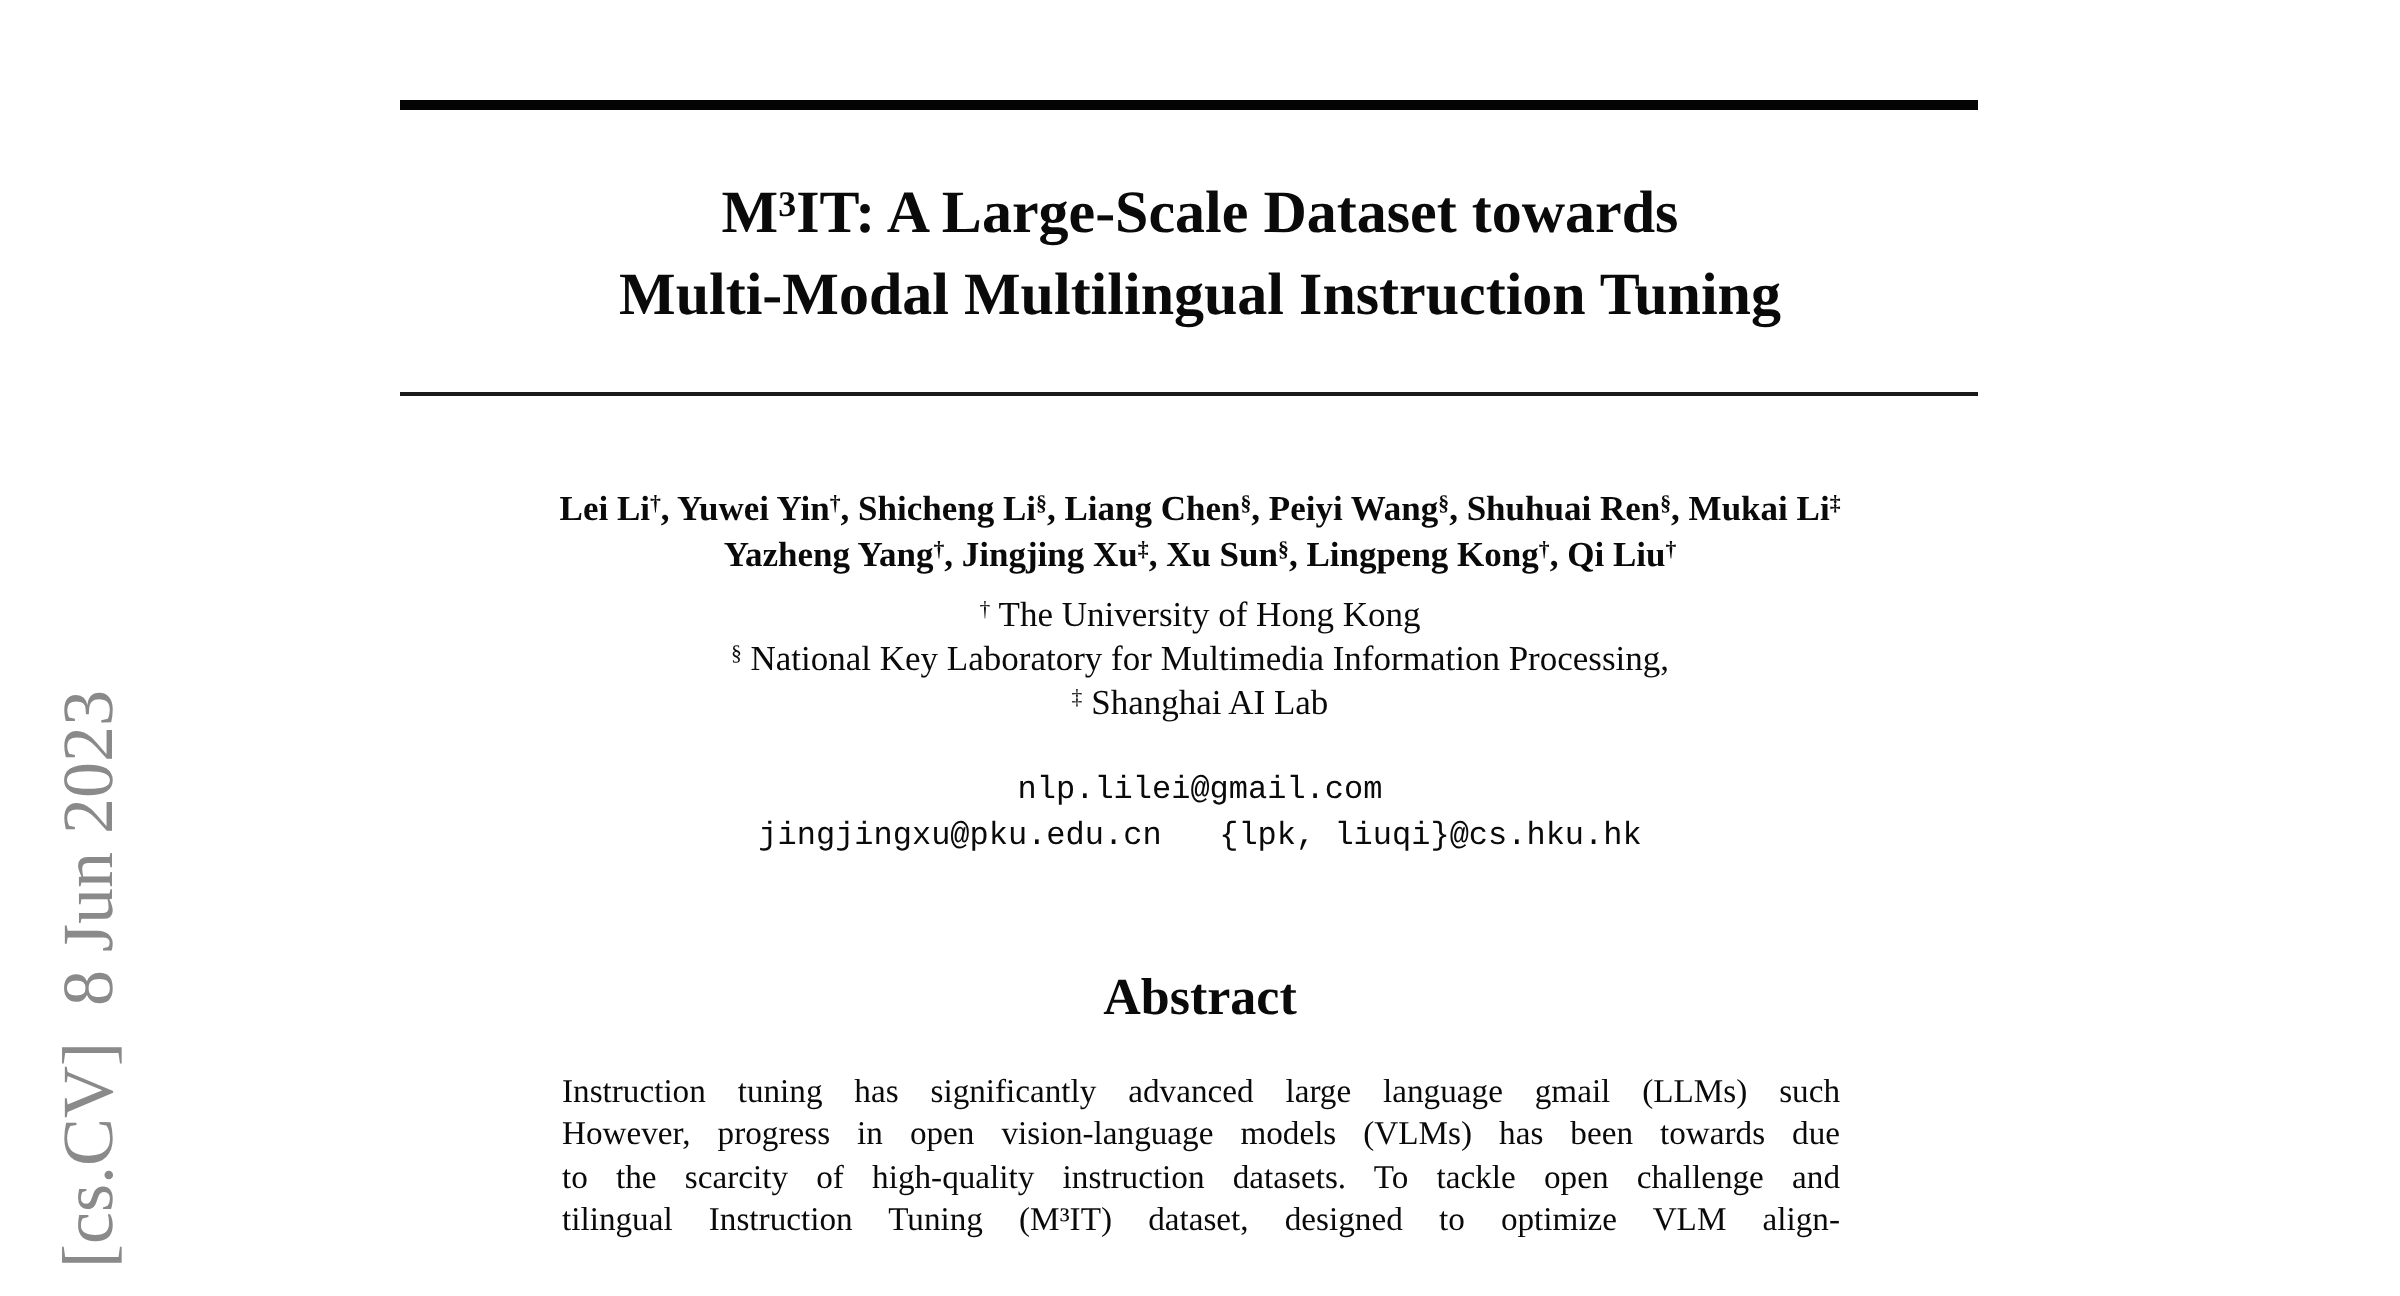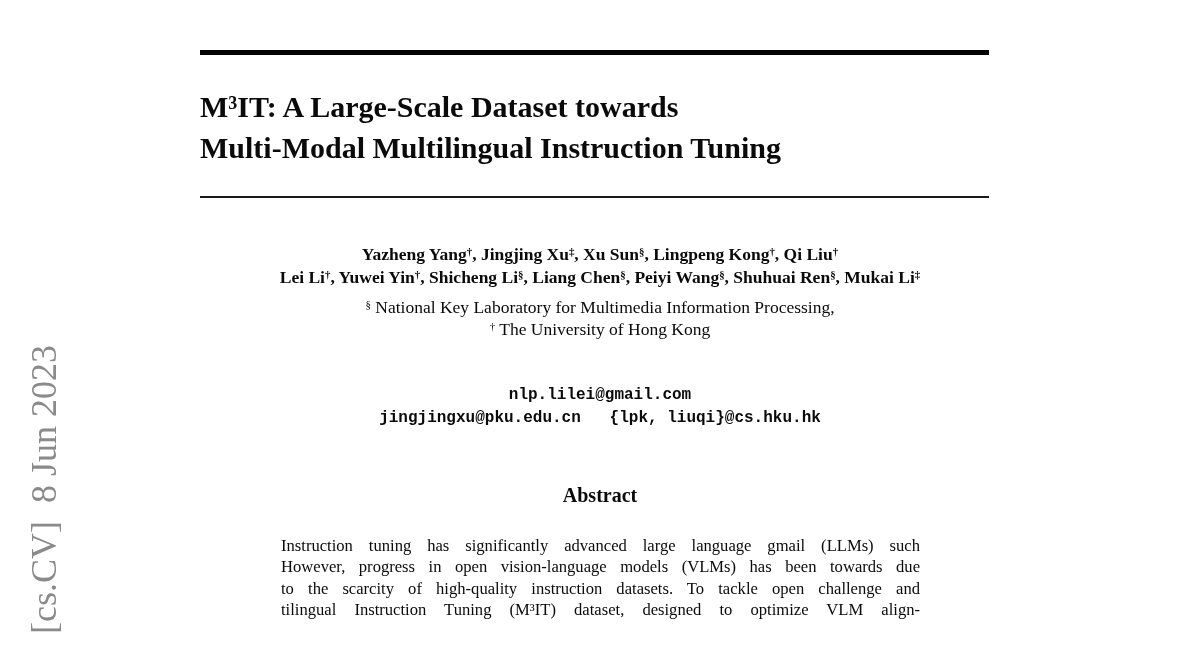--- a/index.html
+++ b/index.html
@@ -51,20 +51,21 @@
     width: 789px;
     height: 2px;
     background: #1a1a1a;
   }
 
   .title-block {
     position: absolute;
     left: 0;
     top: 86px;
     width: 800px;
+    text-align: center;
     font-weight: bold;
     font-size: 30px;
     line-height: 41px;
     color: #0a0a0a;
   }
   .title-block sup {
     font-size: 60%;
     line-height: 0;
     position: relative;
     top: -0.42em;
@@ -107,30 +108,30 @@
     position: absolute;
     left: 0;
     top: 384px;
     width: 800px;
     text-align: center;
     font-family: "Liberation Mono", monospace;
     font-size: 16px;
     line-height: 22.5px;
     color: #0a0a0a;
   }
-  .email-line { white-space: pre; font-weight: bold; }
+  .email-line { white-space: pre; }
 
   .abstract-heading {
     position: absolute;
     left: 0;
     top: 484px;
     width: 800px;
     text-align: center;
     font-weight: bold;
-    font-size: 20px;
+    font-size: 26px;
     color: #0a0a0a;
   }
 
   .abstract-body {
     position: absolute;
     left: 81px;   
     top: 535px;
     width: 639px;
     font-size: 16.6px;
     line-height: 21.3px;
@@ -153,27 +154,28 @@
     <div class="rule-thick"></div>
 
     <div class="title-block">
       <div>M<sup>3</sup>IT: A Large-Scale Dataset towards</div>
       <div>Multi-Modal Multilingual Instruction Tuning</div>
     </div>
 
     <div class="rule-thin"></div>
 
     <div class="authors-block">
+      <div>Lei Li<sup>†</sup>, Yuwei Yin<sup>†</sup>, Shicheng Li<sup>§</sup>, Liang Chen<sup>§</sup>, Peiyi Wang<sup>§</sup>, Shuhuai Ren<sup>§</sup>, Mukai Li<sup>‡</sup></div>
       <div>Yazheng Yang<sup>†</sup>, Jingjing Xu<sup>‡</sup>, Xu Sun<sup>§</sup>, Lingpeng Kong<sup>†</sup>, Qi Liu<sup>†</sup></div>
-      <div>Lei Li<sup>†</sup>, Yuwei Yin<sup>†</sup>, Shicheng Li<sup>§</sup>, Liang Chen<sup>§</sup>, Peiyi Wang<sup>§</sup>, Shuhuai Ren<sup>§</sup>, Mukai Li<sup>‡</sup></div>
     </div>
 
     <div class="affils-block">
+        <div class="affil-line"><sup>†</sup> The University of Hong Kong</div>
         <div class="affil-line"><sup>§</sup> National Key Laboratory for Multimedia Information Processing,</div>
-        <div class="affil-line"><sup>†</sup> The University of Hong Kong</div>
+        <div class="affil-line"><sup>‡</sup> Shanghai AI Lab</div>
       </div>
 
     <div class="emails-block">
         <div class="email-line">nlp.lilei@gmail.com</div>
         <div class="email-line">jingjingxu@pku.edu.cn   {lpk, liuqi}@cs.hku.hk</div>
       </div>
 
     <div class="abstract-heading">Abstract</div>
 
     <div class="abstract-body">

